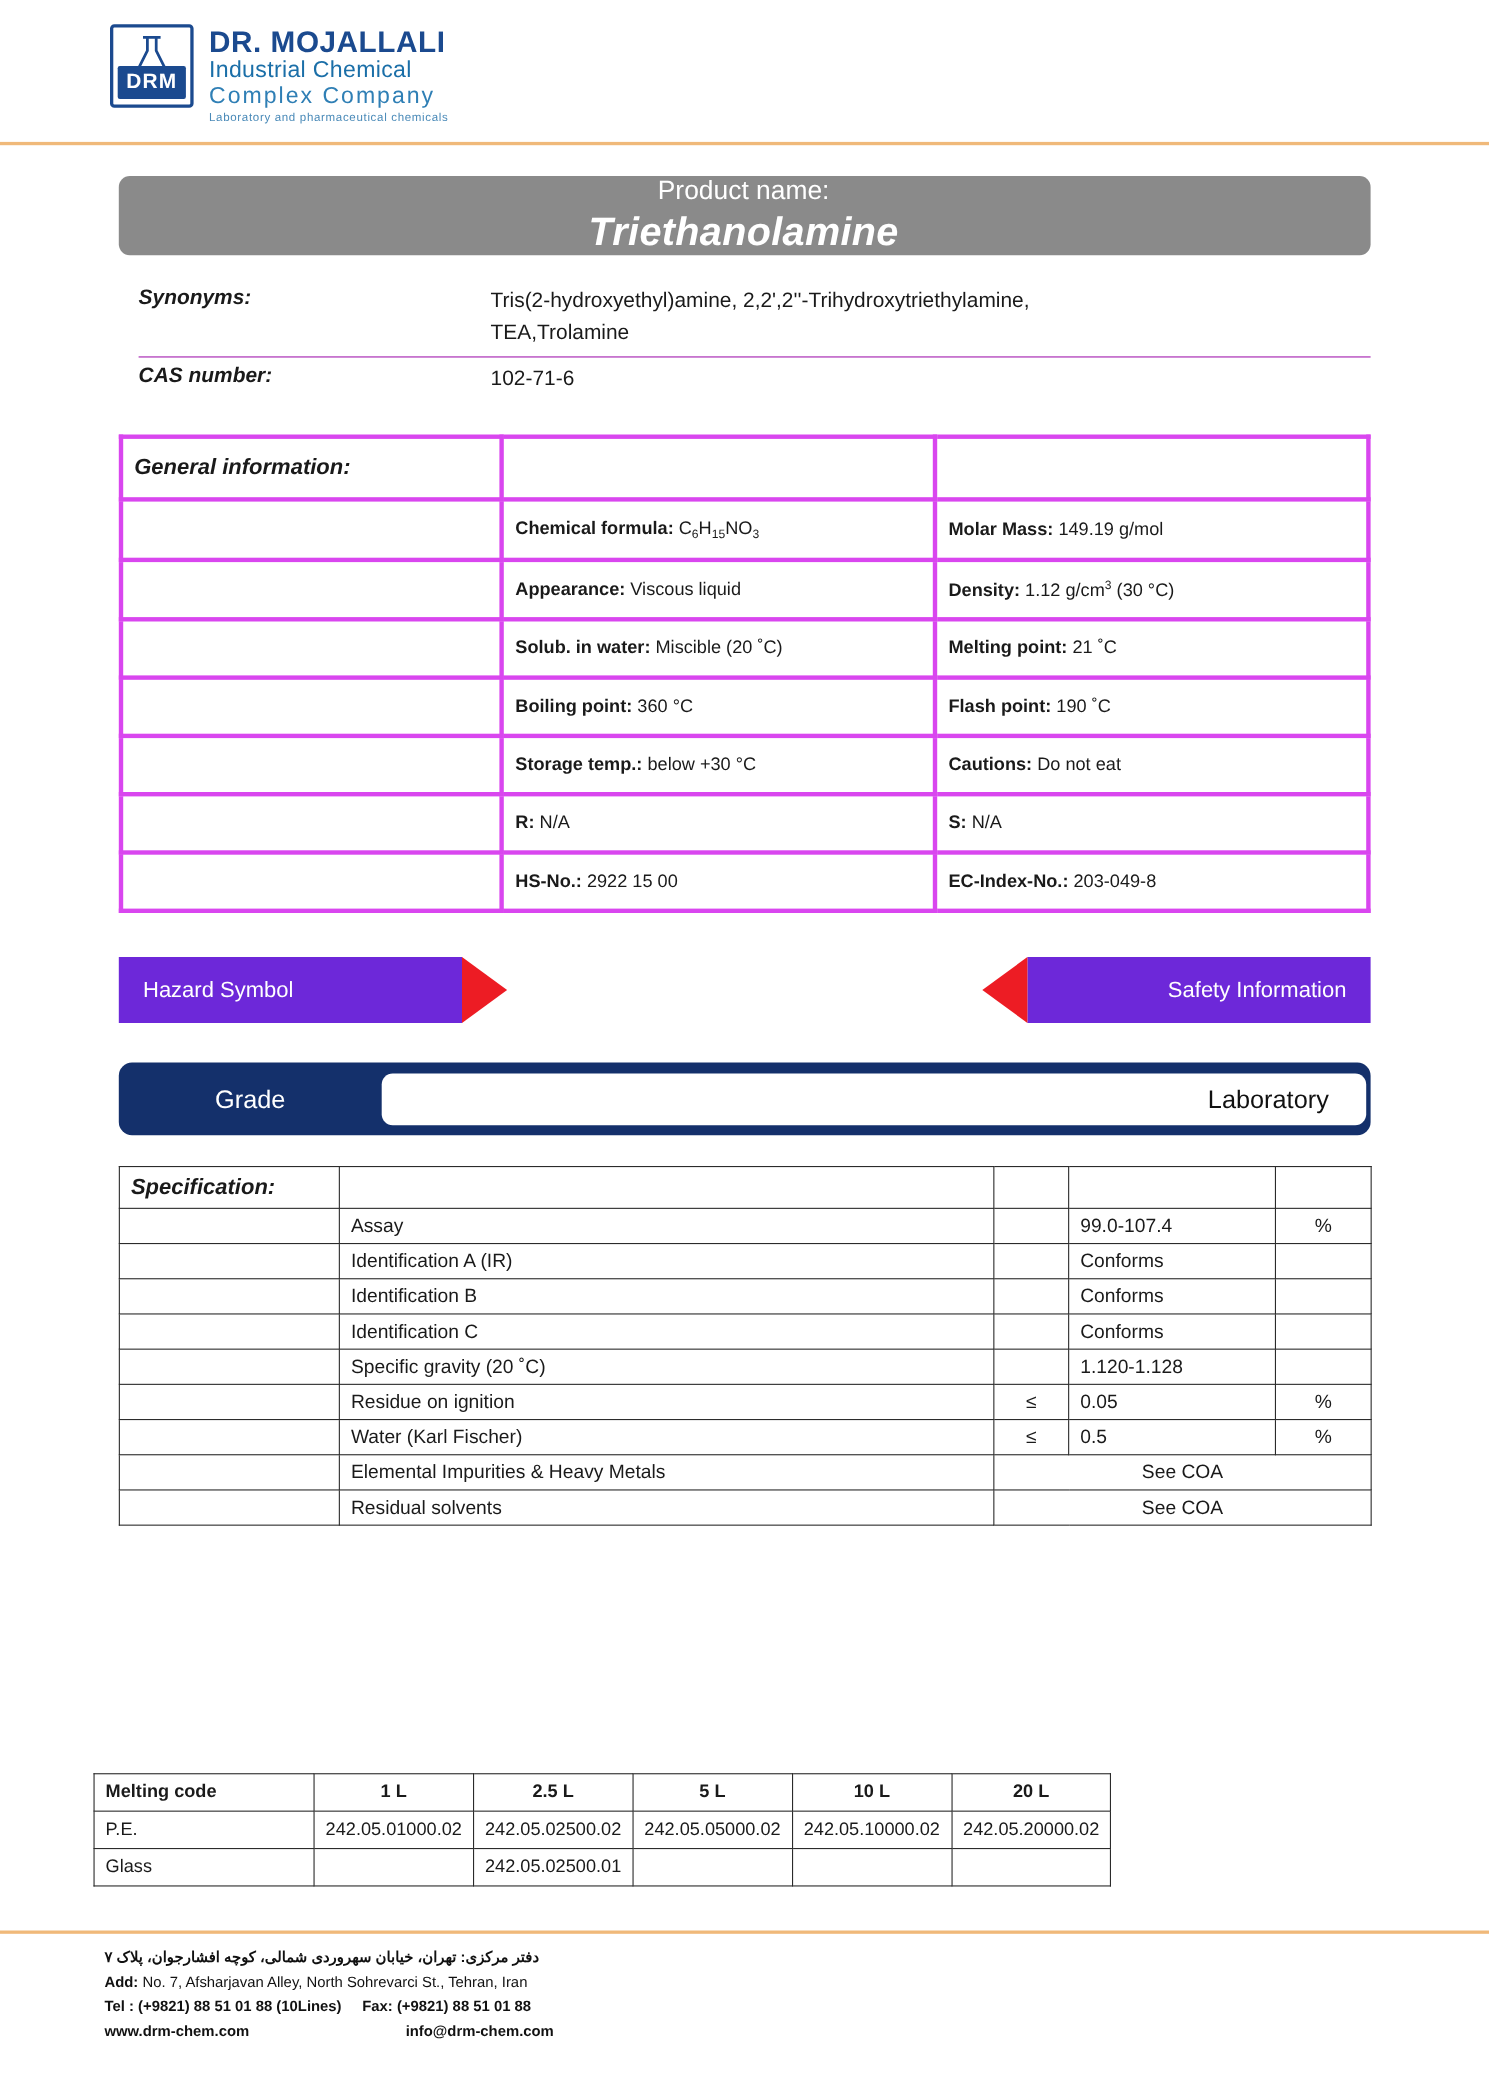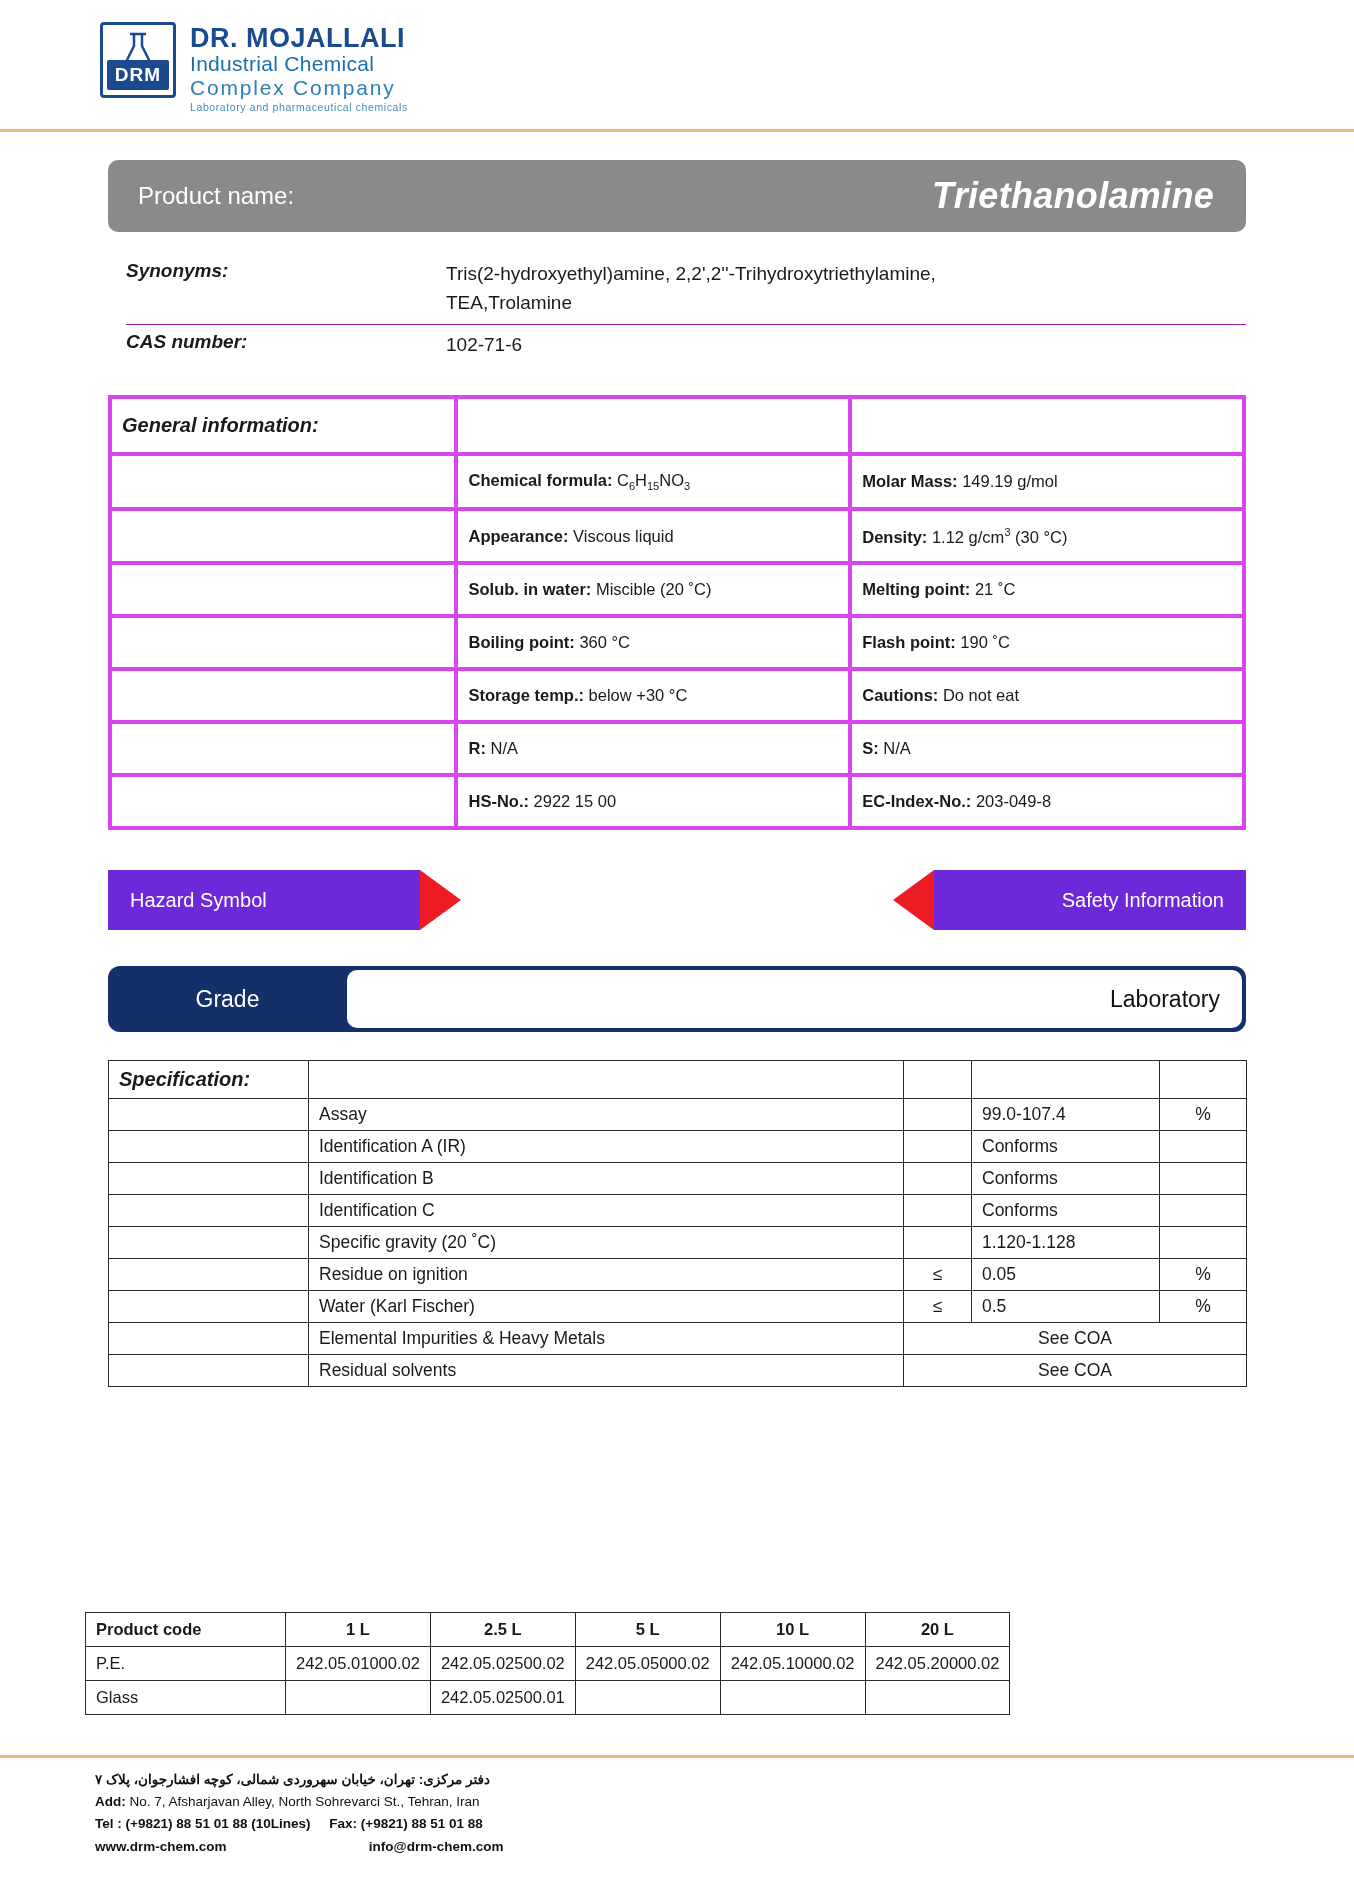--- a/index.html
+++ b/index.html
@@ -103,20 +103,21 @@
   .product-bar {
     margin: 28px 108px 0 108px;
     height: 72px;
     background: #8a8a8a;
     border-radius: 10px;
     display: flex;
     align-items: center;
     justify-content: space-between;
     padding: 0 32px 0 30px;
     color: #ffffff;
+    flex-direction: column;
   }
   .product-bar .label {
     font-size: 24px;
     font-weight: 400;
   }
   .product-bar .value {
     font-size: 36px;
     font-weight: bold;
     font-style: italic;
     letter-spacing: 0.3px;
@@ -235,25 +236,25 @@
     font-size: 23px;
     width: 239px;
     text-align: center;
     flex: none;
   }
   .grade-value-box {
     flex: 1;
     margin: 4px 4px 4px 0;
     background: #ffffff;
     border-radius: 10px;
-    height: 58px;
+    height: 47px;
     display: flex;
     align-items: center;
     justify-content: flex-end;
-    padding-right: 22px;
+    padding-right: 34px;
     font-size: 23px;
     color: #111111;
   }
 
   
   .spec-table {
     margin: 28px 108px 0 108px;
     border-collapse: collapse;
     width: calc(100% - 216px);
     table-layout: fixed;
@@ -502,21 +503,21 @@
           <td class="sc1"></td>
           <td class="sc2">Residual solvents</td>
           <td class="sc4" colspan="3" style="text-align: center;">See COA</td>
         </tr>
       </tbody>
   </table>
 
   <table class="order-table">
     <tbody id="order-body">
         <tr class="head">
-          <td class="firstcol">Product code</td>
+          <td class="firstcol">Melting code</td>
           <td>1 L</td>
           <td>2.5 L</td>
           <td>5 L</td>
           <td>10 L</td>
           <td>20 L</td>
         </tr>
         <tr>
           <td class="firstcol">P.E.</td>
           <td>242.05.01000.02</td>
           <td>242.05.02500.02</td>

